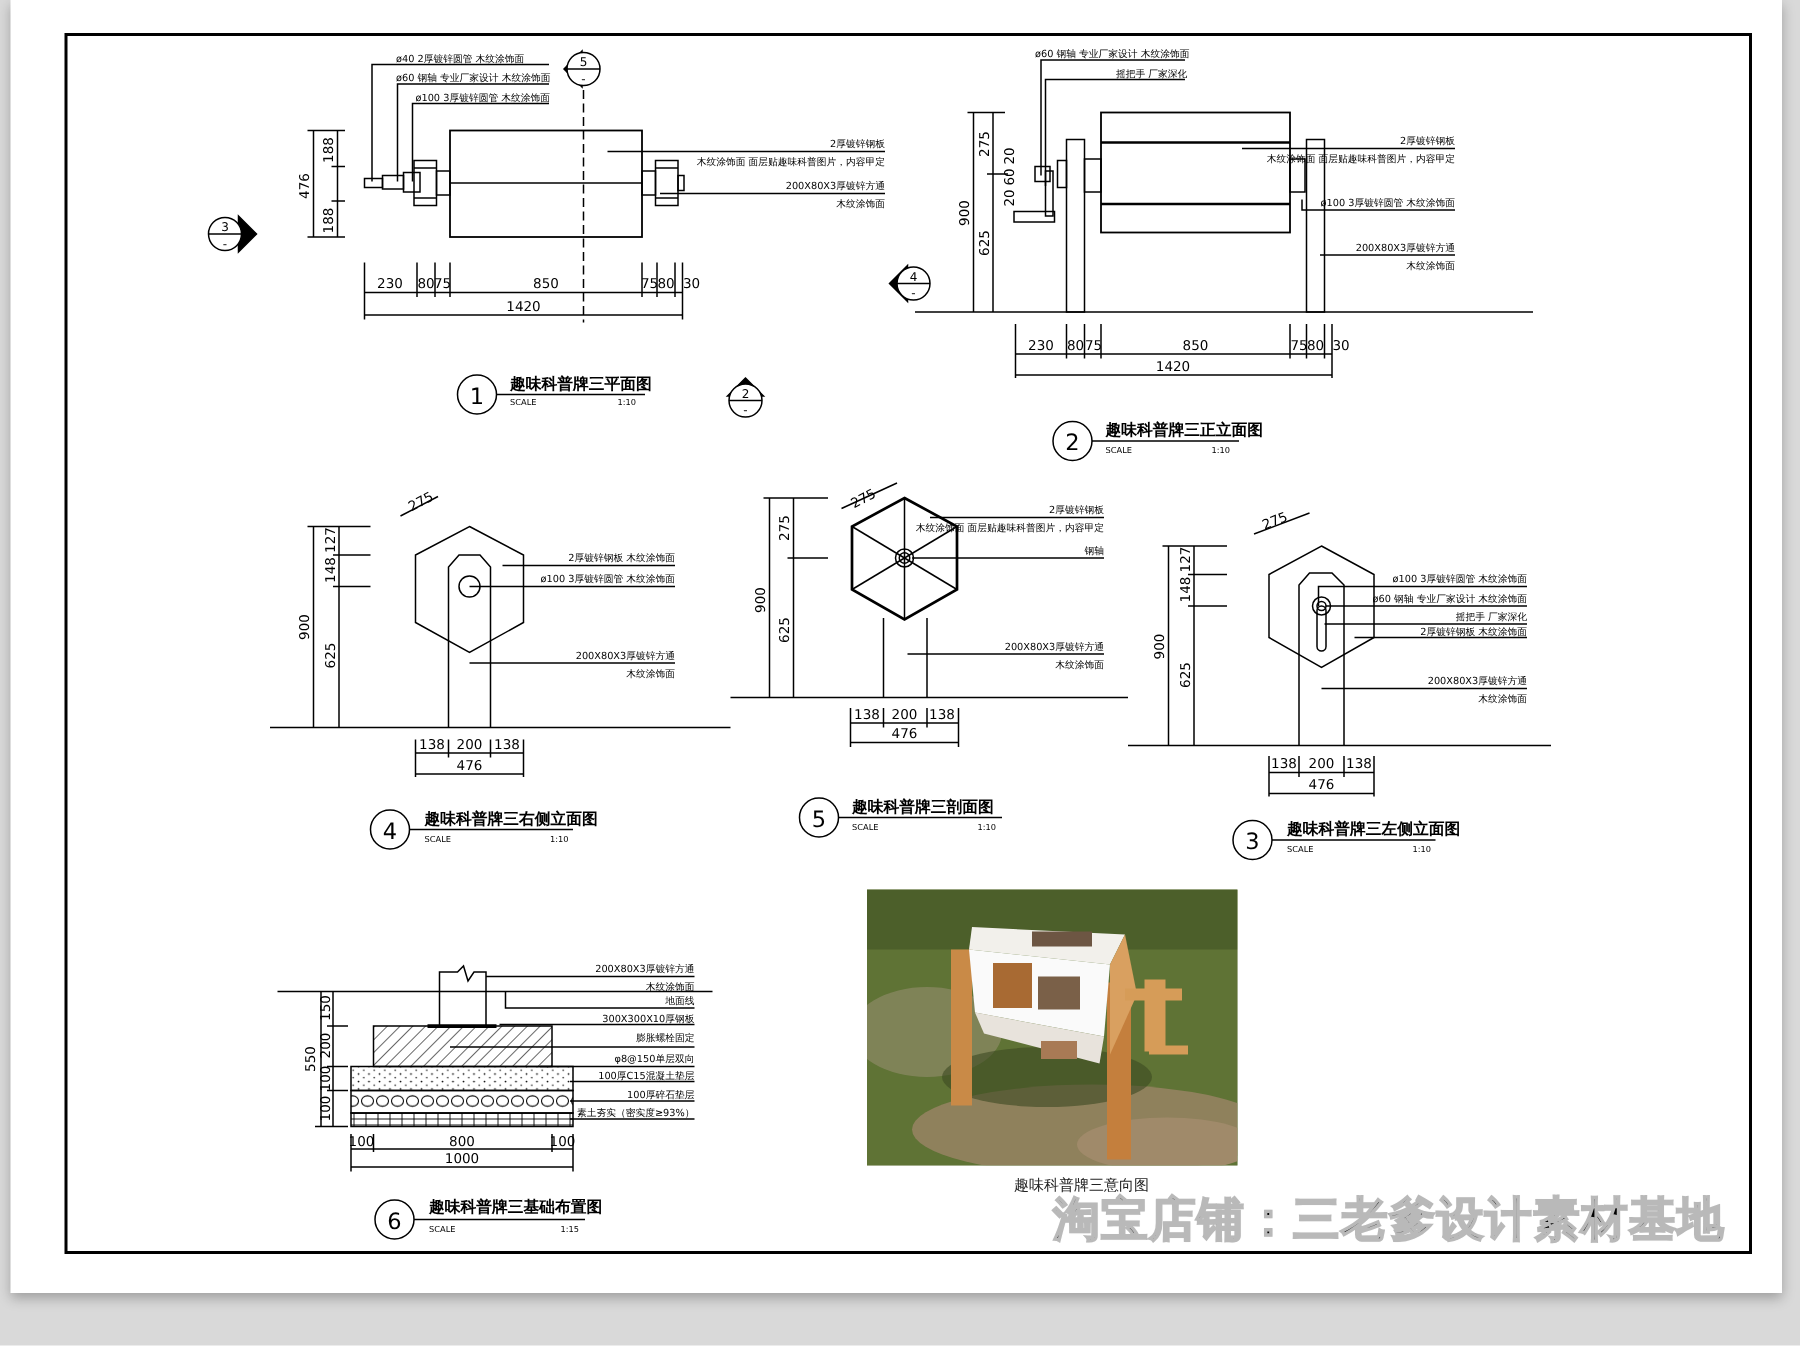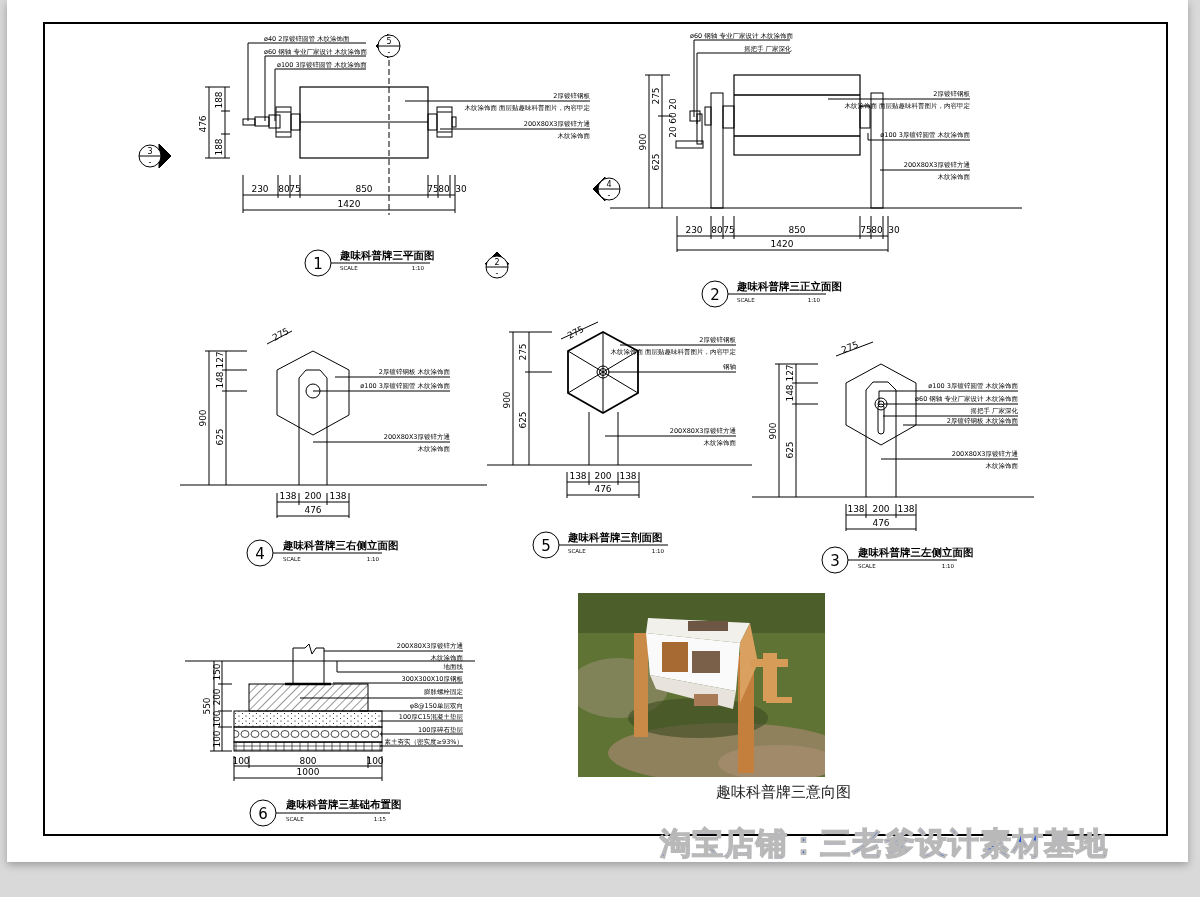--- a/index.html
+++ b/index.html
@@ -7,23 +7,23 @@
   .page { position:absolute; left:7px; top:0; width:1181px; height:862px; background:#ffffff; box-shadow:0 3px 8px rgba(0,0,0,0.28); }
   .frame { position:absolute; left:36px; top:22px; width:1121px; height:810px; border:2px solid #000; box-sizing:content-box; }
   svg.drawing { position:absolute; left:0; top:0; width:1200px; height:897px; }
   svg text { font-family:"DejaVu Sans", sans-serif; fill:#000; }
   .dim { font-size:9px; }
   .note { font-size:6.5px; }
   .ttl { font-size:10.5px; font-weight:bold; }
   .scl { font-size:5.5px; }
   .num { font-size:15px; }
   .photo { position:absolute; left:578px; top:593px; width:247px; height:184px; overflow:hidden; background:#5c6e32; }
-  .photo-caption { position:absolute; left:676px; top:783px; font-size:15px; color:#222;margin-left:40px; }
-  .watermark { position:absolute; left:660px; top:792px; font-size:31px; font-weight:bold; letter-spacing:1px; color:#1d4ed8;
-    -webkit-text-stroke:1.2px #b9b9b9; text-shadow:0 0 1px #bbb; white-space:nowrap;margin-top:31px; }
+  .photo-caption { position:absolute; left:676px; top:783px; font-size:10px; color:#222; }
+  .watermark { position:absolute; left:702px; top:792px; font-size:31px; font-weight:bold; letter-spacing:1px; color:#000000;
+    -webkit-text-stroke:1.2px #b9b9b9; text-shadow:0 0 1px #bbb; white-space:nowrap; }
 </style>
 </head>
 <body>
 
 <div class="page">
   <div class="frame"></div>
 </div>
 
 <svg class="drawing" viewBox="0 0 1200 897" stroke="#000" fill="none" stroke-width="1">
 

